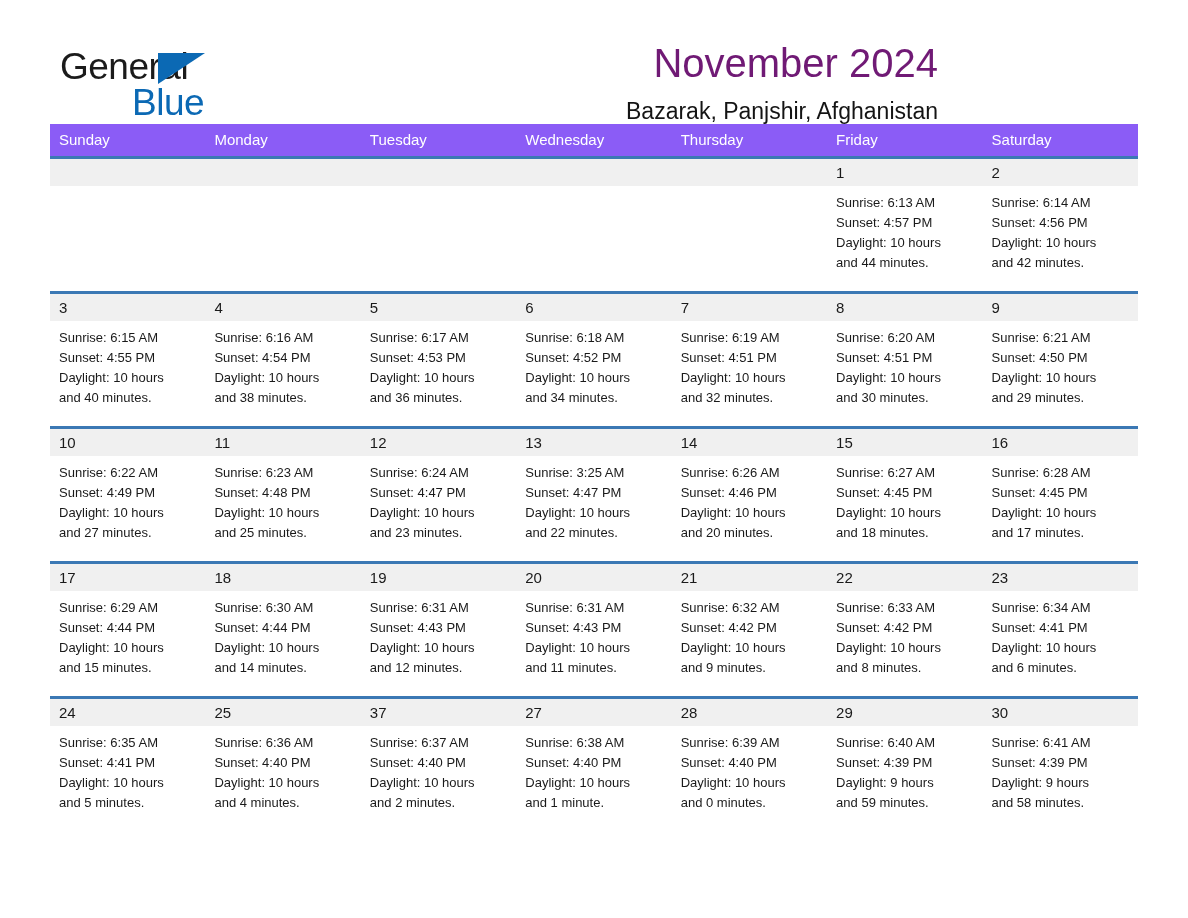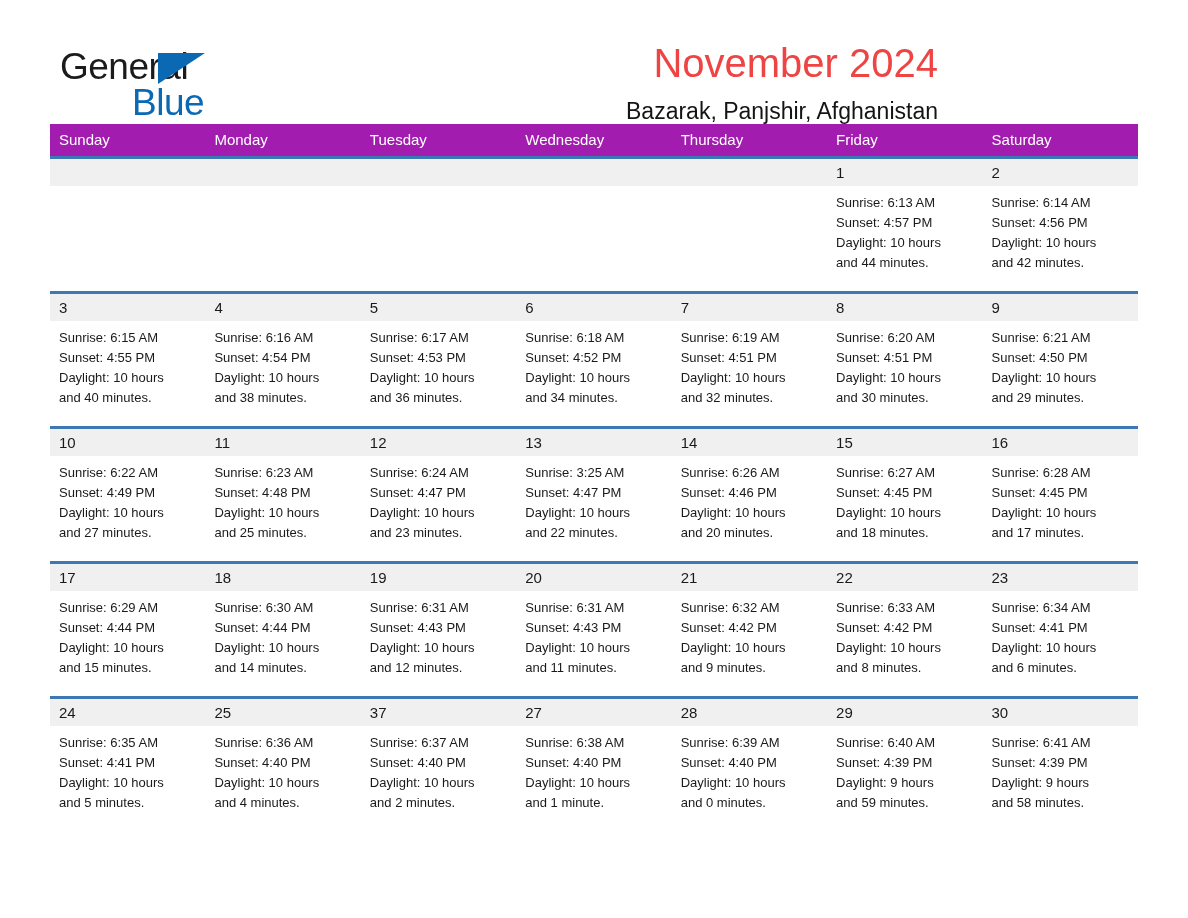--- a/index.html
+++ b/index.html
@@ -68,42 +68,42 @@
 
   .title-block {
     position: absolute;
     right: 0;
     top: 38px;
     text-align: right;
   }
   .cal-title {
     font-size: 40px;
     font-weight: normal;
-    color: #ef4444;
+    color: #701a75;
     line-height: 50px;
     letter-spacing: 0px;
   }
   .cal-subtitle {
     font-size: 23px;
     font-weight: normal;
     color: #141414;
     line-height: 34px;
     margin-top: 6px;
     margin-left: 28px;
   }
 
   
   .calendar {
     margin-top: 14px;
     width: 1088px;
     border-collapse: collapse;
     table-layout: fixed;
   }
   .calendar th {
-    background: #a21caf;
+    background: #8b5cf6;
     color: #ffffff;
     font-size: 15px;
     font-weight: normal;
     text-align: left;
     padding: 7px 0 8px 9px;
     border: none;
     height: 17px;
   }
   .calendar td {
     vertical-align: top;

